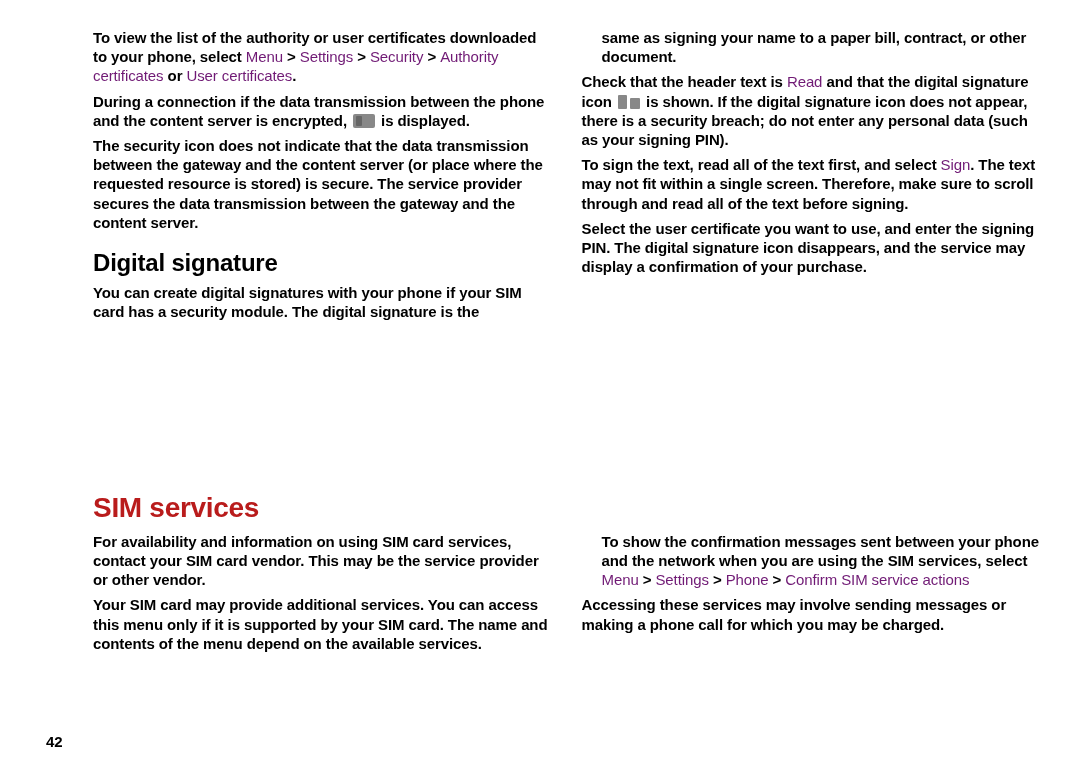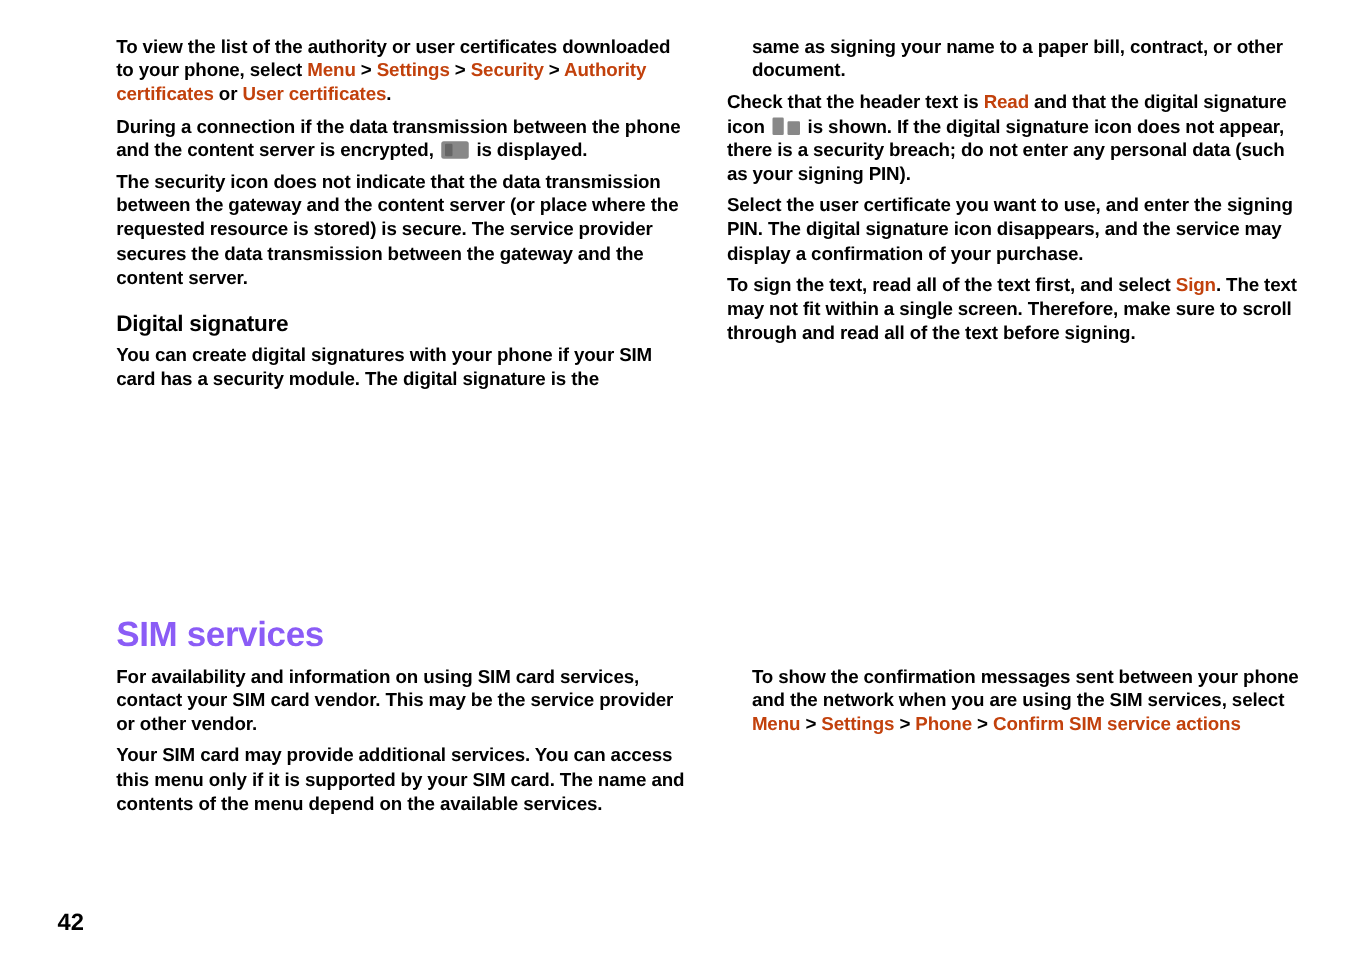--- a/index.html
+++ b/index.html
@@ -18,32 +18,32 @@
     padding: 28px 0 0 0;
   }
   .columns {
     column-count: 2;
     column-gap: 28px;
     column-fill: auto;
     height: 650px;
     padding: 0 38px 0 93px;
   }
   p { margin-bottom: 6px; font-weight: 600; letter-spacing: -0.1px; }
-  .bl { color: #c2410c; font-weight: 700; }
+  .bl { color: #701a75; font-weight: 400; }
   .gt { color: #000; font-weight: 700; }
   h2 {
-    font-size: 18px;
+    font-size: 24px;
     font-weight: 800;
     margin: 16px 0 4px 0;
     letter-spacing: -0.2px;
   }
   h1 {
     font-size: 28px;
     font-weight: 800;
-    color: #8b5cf6;
+    color: #b91c1c;
     margin: 22px 0 6px 0;
     letter-spacing: -0.3px;
     break-before: column;
   }
   .keep { break-inside: avoid; }
   .force-col-break { break-before: column; margin-left: 20px; }
   .icon {
     display: inline-block;
     width: 22px; height: 14px;
     background: #888;
@@ -73,21 +73,21 @@
   .icon2::after {
     content:"";
     position:absolute; right:0; top:3px; width:10px; height:11px;
     background:#888; border-radius:1px;
   }
   .page-num {
     position: absolute;
     left: 46px;
     bottom: 28px;
     font-weight: 800;
-    font-size: 19px;
+    font-size: 15px;
   }
 </style>
 </head>
 <body>
 
 <div class="page">
 
   <div class="columns" style="height:440px;">
     <p>
       <span>To view the list of the authority or user certificates downloaded to your phone, select </span><span class="bl">Menu</span><span class="gt"> &gt; </span><span class="bl">Settings</span><span class="gt"> &gt; </span><span class="bl">Security</span><span class="gt"> &gt; </span><span class="bl">Authority certificates</span><span> or </span><span class="bl">User certificates</span><span>.</span>
@@ -98,31 +98,32 @@
     <p>The security icon does not indicate that the data transmission between the gateway and the content server (or place where the requested resource is stored) is secure. The service provider secures the data transmission between the gateway and the content server.</p>
     <div class="keep">
       <h2>Digital signature</h2>
       <p>You can create digital signatures with your phone if your SIM card has a security module. The digital signature is the</p>
     </div>
 
     <p class="force-col-break">same as signing your name to a paper bill, contract, or other document.</p>
     <p>
       <span>Check that the header text is </span><span class="bl">Read</span><span> and that the digital signature icon </span><span class="icon2"></span><span> is shown. If the digital signature icon does not appear, there is a security breach; do not enter any personal data (such as your signing PIN).</span>
     </p>
-    <p>Select the user certificate you want to use, and enter the signing PIN. The digital signature icon disappears, and the service may display a confirmation of your purchase.</p>
     <p>
       <span>To sign the text, read all of the text first, and select </span><span class="bl">Sign</span><span>. The text may not fit within a single screen. Therefore, make sure to scroll through and read all of the text before signing.</span>
     </p>
+    <p>Select the user certificate you want to use, and enter the signing PIN. The digital signature icon disappears, and the service may display a confirmation of your purchase.</p>
   </div>
 
   <div style="padding:0 38px 0 93px;">
     <h1 style="break-before:auto;">SIM services</h1>
     <div style="column-count:2; column-gap:28px; column-fill:auto; height:135px;">
       <p>For availability and information on using SIM card services, contact your SIM card vendor. This may be the service provider or other vendor.</p>
       <p>Your SIM card may provide additional services. You can access this menu only if it is supported by your SIM card. The name and contents of the menu depend on the available services.</p>
       <p class="force-col-break">
         <span>To show the confirmation messages sent between your phone and the network when you are using the SIM services, select </span><span class="bl">Menu</span><span class="gt"> &gt; </span><span class="bl">Settings</span><span class="gt"> &gt; </span><span class="bl">Phone</span><span class="gt"> &gt; </span><span class="bl">Confirm SIM service actions</span>
       </p>
+      <p>Accessing these services may involve sending messages or making a phone call for which you may be charged.</p>
     </div>
   </div>
 
   <div class="page-num">42</div>
 </div>
 
 </body></html>

